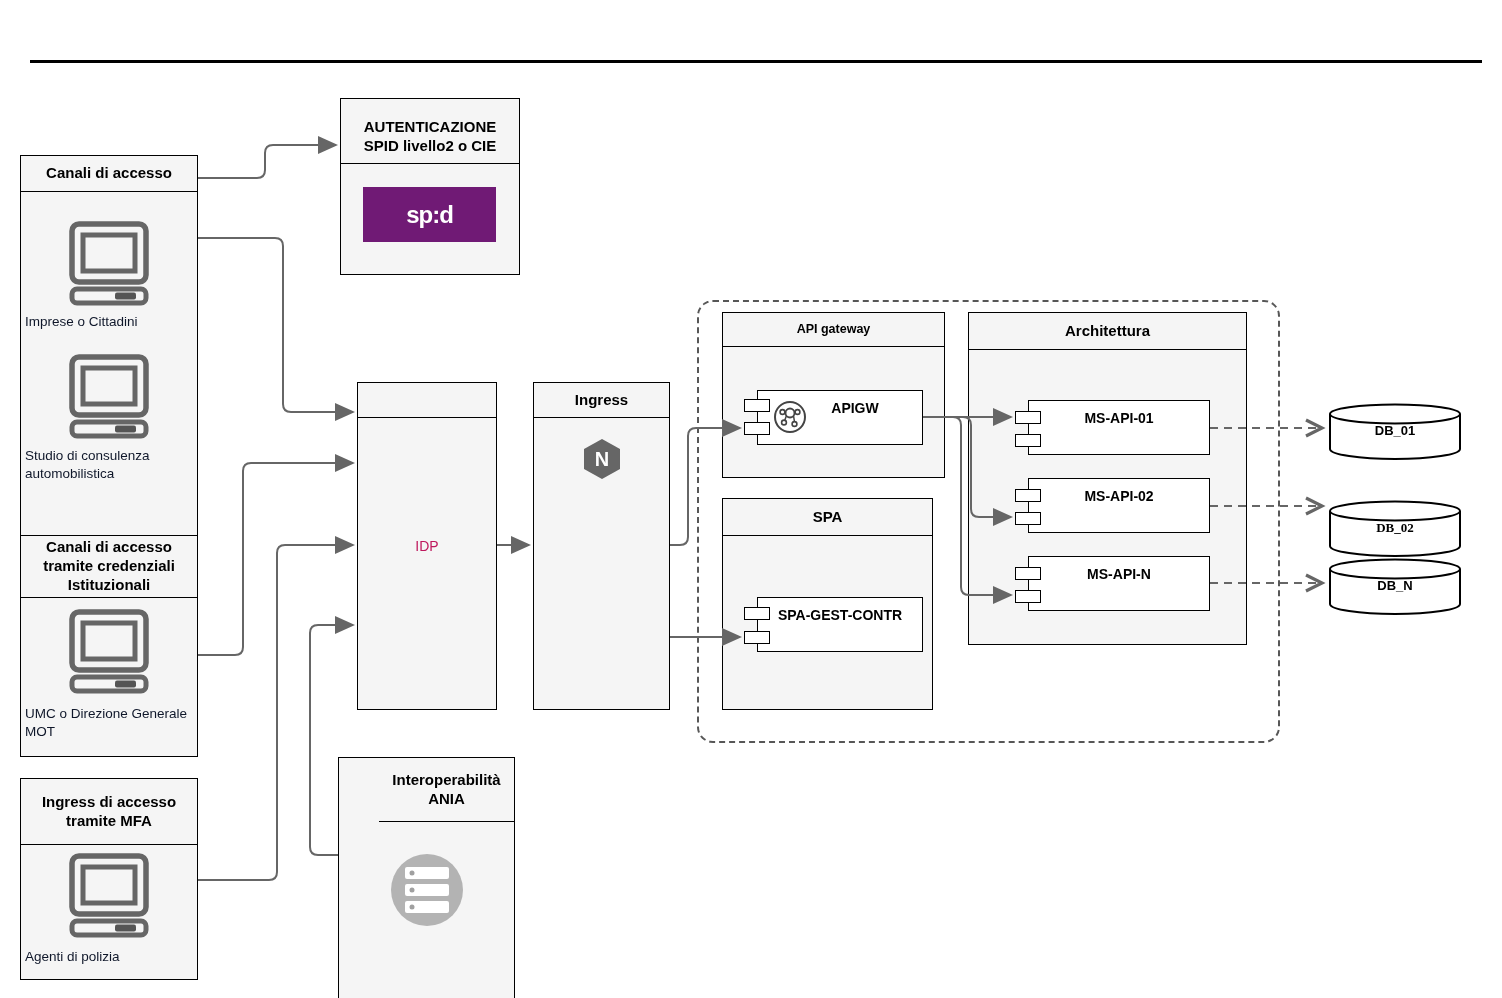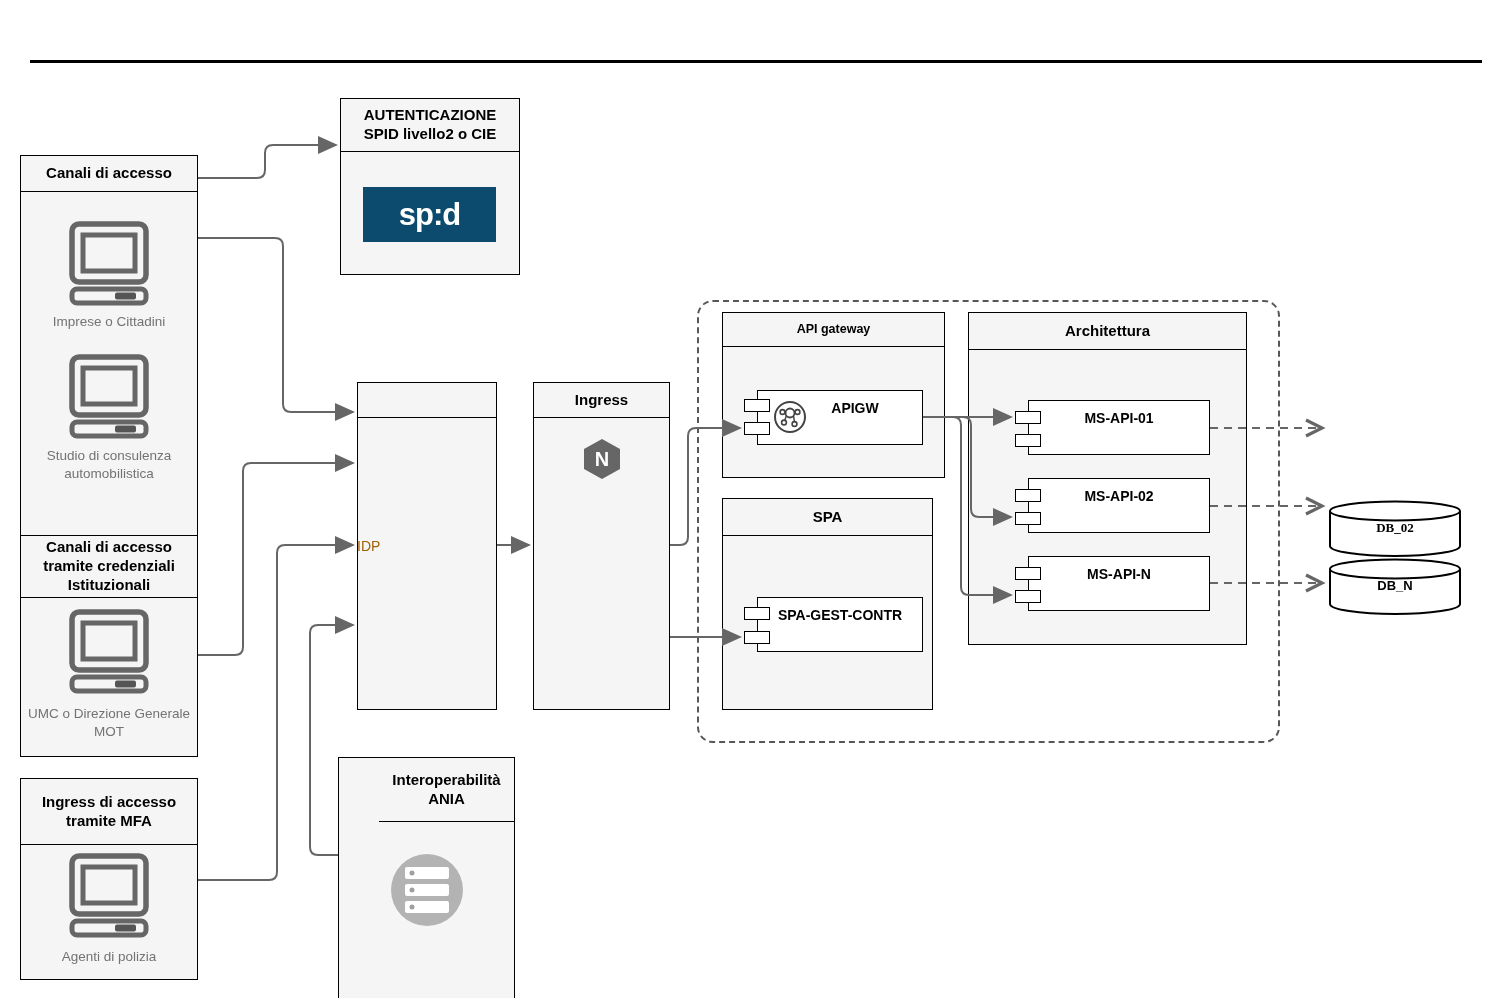--- a/index.html
+++ b/index.html
@@ -8,24 +8,24 @@
   .page-title{position:absolute;left:38px;top:12px;font-size:29px;font-weight:bold;letter-spacing:-0.5px;}
   .title-rule{position:absolute;left:30px;top:60px;width:1452px;height:3px;background:#000;}
   .box{position:absolute;background:#f5f5f5;border:1.5px solid #000;box-sizing:border-box;}
   .box-header{display:flex;align-items:center;justify-content:center;text-align:center;
     font-weight:bold;font-size:15px;line-height:1.25;border-bottom:1.5px solid #000;box-sizing:border-box;padding:2px 6px;}
   .box-header.small{font-size:12.5px;}
   .dashed-container{position:absolute;border:2px dashed #575757;border-radius:16px;box-sizing:border-box;background:transparent;}
   .component{position:absolute;background:#fff;border:1.5px solid #000;box-sizing:border-box;
     display:flex;align-items:flex-start;justify-content:center;font-weight:bold;font-size:14px;padding-top:9px;}
   .tab{position:absolute;width:26px;height:13px;background:#fff;border:1.5px solid #000;box-sizing:border-box;z-index:4;}
-  .device-label{position:absolute;text-align:center;font-size:13.5px;color:#737373;line-height:1.3;}
-  .center-label{position:absolute;text-align:left;font-size:14px;color:#a16207;}
-  .spid-logo{position:absolute;background:#0c4a6e;color:#fff;display:flex;align-items:center;justify-content:center;
-    font-weight:bold;font-size:31px;letter-spacing:-1px;}
+  .device-label{position:absolute;font-size:13.5px;color:#0f172a;line-height:1.3;}
+  .center-label{position:absolute;text-align:center;font-size:14px;color:#be185d;}
+  .spid-logo{position:absolute;background:#701a75;color:#fff;display:flex;align-items:center;justify-content:center;
+    font-weight:bold;font-size:24px;letter-spacing:-1px;}
   .db{position:absolute;}
   .db-label{position:absolute;width:134px;text-align:center;font-weight:bold;font-size:13px;top:20px;left:0;}
   svg.overlay{position:absolute;left:0;top:0;z-index:5;pointer-events:none;}
   .icon-wrap{position:absolute;}
 </style>
 </head>
 <body>
 
 <div class="canvas">
 
@@ -73,21 +73,21 @@
     <svg width="82" height="86" viewBox="0 0 82 86">
       <rect x="4" y="4" width="74" height="58" rx="7" fill="none" stroke="#666" stroke-width="5.5"></rect>
       <rect x="15" y="15" width="52" height="36" fill="none" stroke="#666" stroke-width="5"></rect>
       <rect x="4" y="69" width="74" height="14" rx="5" fill="none" stroke="#666" stroke-width="5"></rect>
       <rect x="47" y="72.5" width="21" height="7" rx="2" fill="#555"></rect>
     </svg>
   </div>
   <div class="device-label" style="left:25px;top:948px;width:168px;">Agenti di polizia</div>
 
   <div class="box" style="left:340px;top:98px;width:180px;height:177px;">
-    <div class="box-header" style="height:53px;">AUTENTICAZIONE SPID livello2 o CIE</div>
+    <div class="box-header" style="height:53px;margin-top:12px;">AUTENTICAZIONE SPID livello2 o CIE</div>
   </div>
   <div class="spid-logo" style="left:363px;top:187px;width:133px;height:55px;">sp:d</div>
 
   <div class="box" style="left:357px;top:382px;width:140px;height:328px;">
     <div class="box-header" style="height:35px;border-bottom:1.5px solid #000;"></div>
   </div>
   <div class="center-label" style="left:357px;top:538px;width:140px;">IDP</div>
 
   <div class="box" style="left:533px;top:382px;width:137px;height:328px;">
     <div class="box-header" style="height:35px;">Ingress</div>
@@ -157,20 +157,27 @@
     <span>MS-API-02</span>
   </div>
   <div class="tab" style="left:1015px;top:488.5px;"></div>
   <div class="tab" style="left:1015px;top:511.5px;"></div>
   <div class="component" style="left:1028px;top:556px;width:182px;height:55px;">
     <span>MS-API-N</span>
   </div>
   <div class="tab" style="left:1015px;top:566.5px;"></div>
   <div class="tab" style="left:1015px;top:589.5px;"></div>
 
+  <div class="db" style="left:1328px;top:403px;">
+    <svg width="134" height="58" viewBox="0 0 134 58">
+      <path d="M2 11 V 46 A 65 10 0 0 0 132 46 V 11" fill="#fff" stroke="#000" stroke-width="2"></path>
+      <ellipse cx="67" cy="11" rx="65" ry="9.5" fill="#fff" stroke="#000" stroke-width="2"></ellipse>
+    </svg>
+    <div class="db-label">DB_01</div>
+  </div>
   <div class="db" style="left:1328px;top:500px;font-family:Liberation Serif, serif;">
     <svg width="134" height="58" viewBox="0 0 134 58">
       <path d="M2 11 V 46 A 65 10 0 0 0 132 46 V 11" fill="#fff" stroke="#000" stroke-width="2"></path>
       <ellipse cx="67" cy="11" rx="65" ry="9.5" fill="#fff" stroke="#000" stroke-width="2"></ellipse>
     </svg>
     <div class="db-label">DB_02</div>
   </div>
   <div class="db" style="left:1328px;top:558px;">
     <svg width="134" height="58" viewBox="0 0 134 58">
       <path d="M2 11 V 46 A 65 10 0 0 0 132 46 V 11" fill="#fff" stroke="#000" stroke-width="2"></path>

